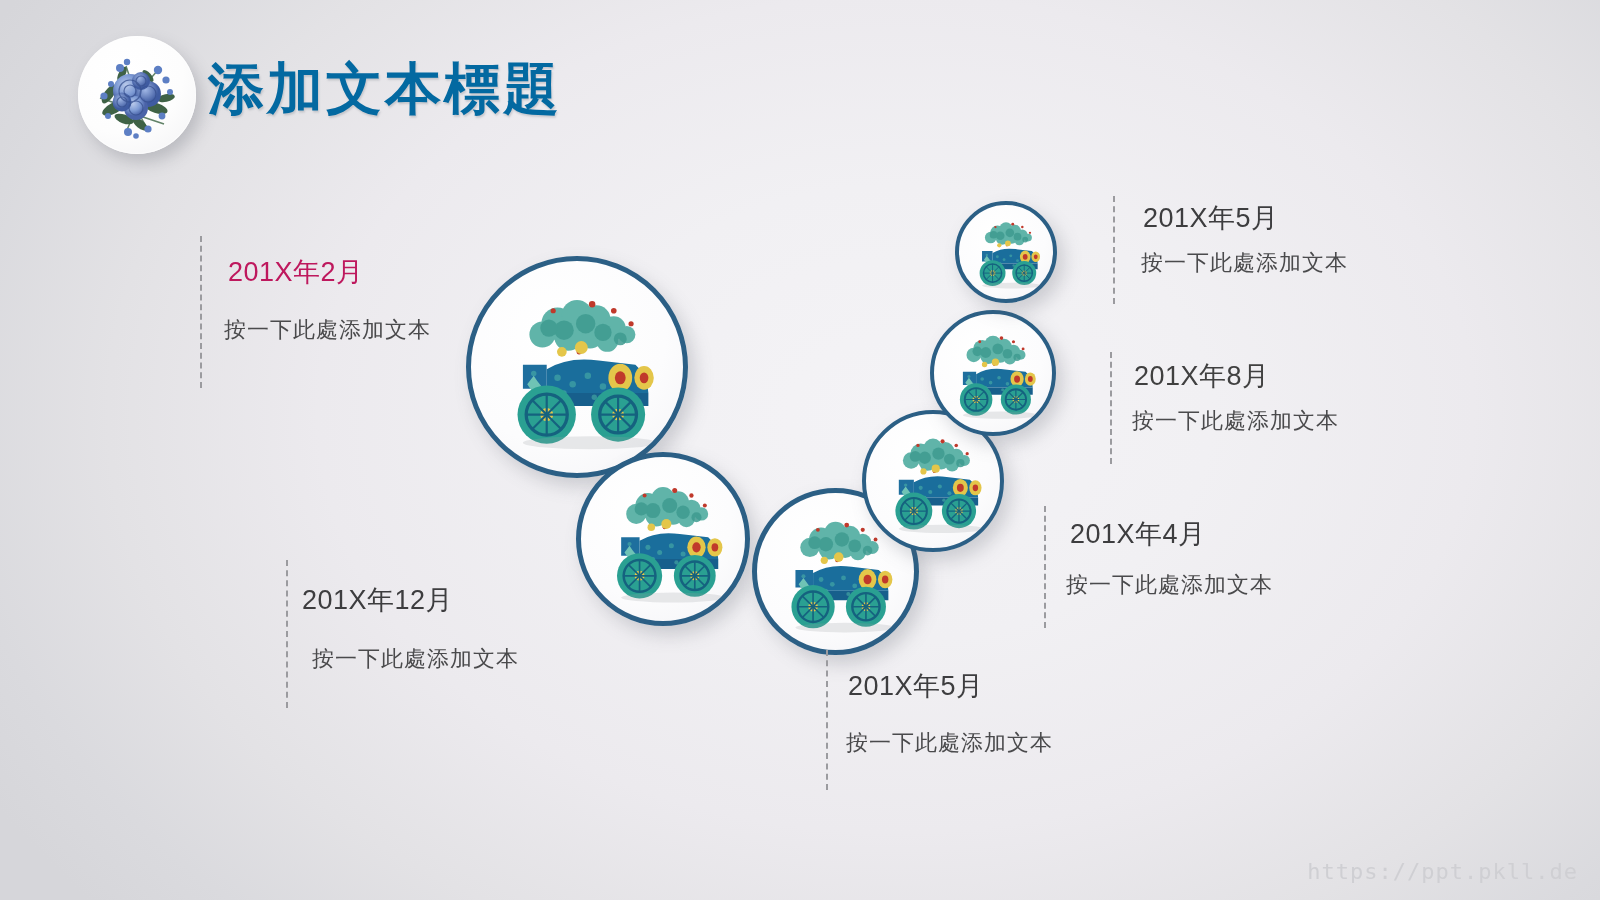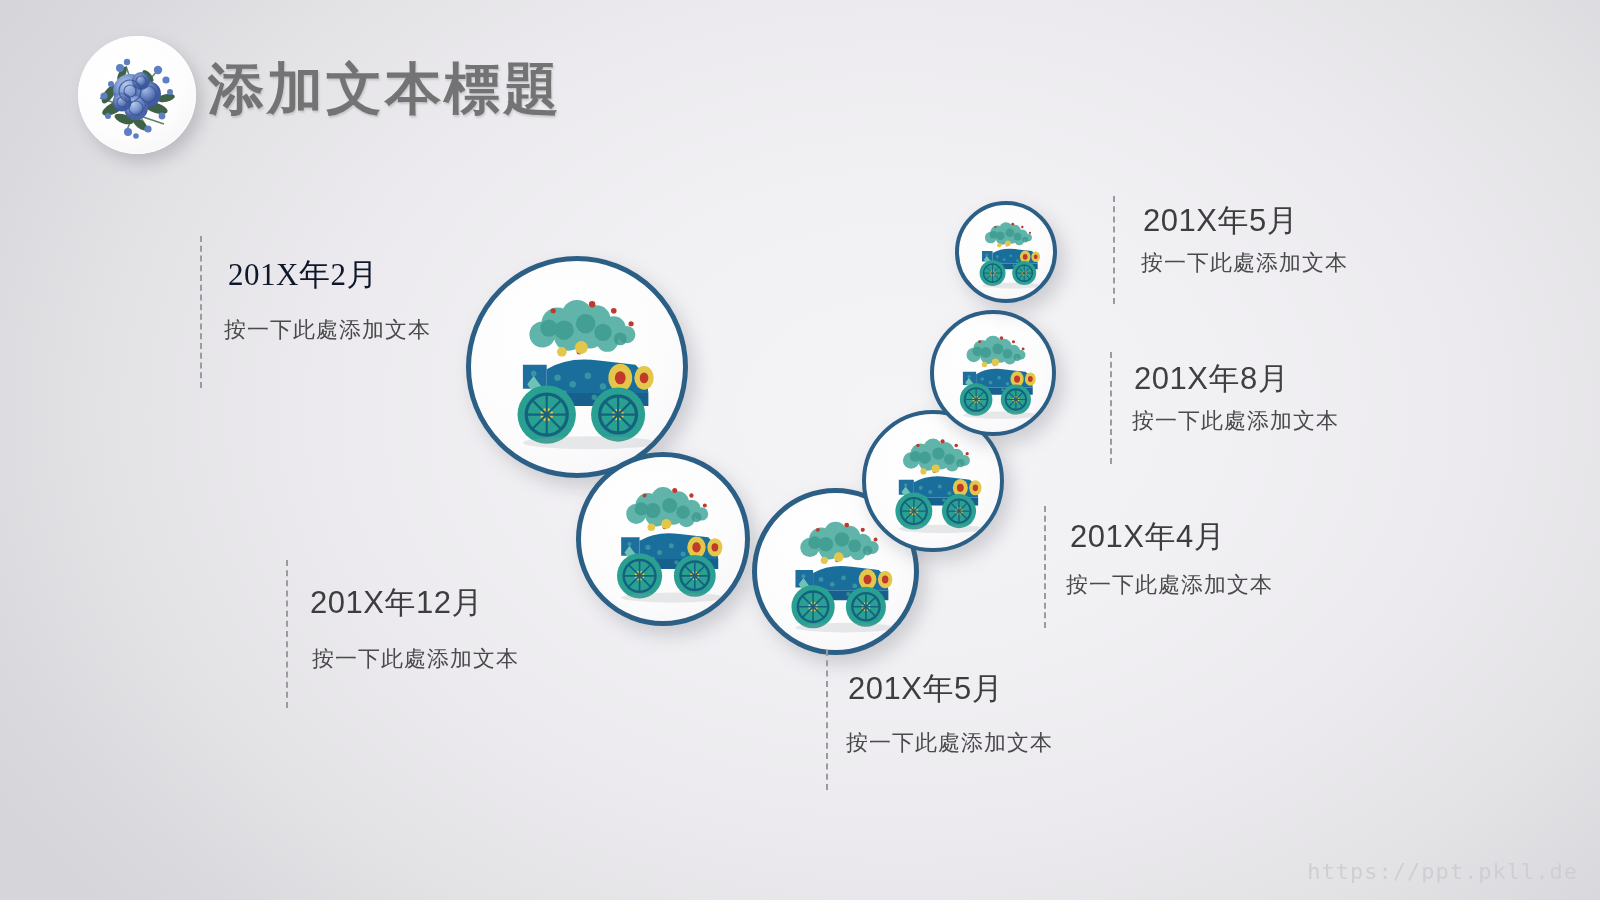--- a/index.html
+++ b/index.html
@@ -45,36 +45,36 @@
   }
   .node .art { position:absolute; left:0; top:0; width:100%; height:100%; }
 
   
   .label-block { position:absolute; }
   .label-block .rule {
     position:absolute; left:0; top:0; width:0;
     border-left:2px dashed #9b9b9f;
   }
   .label-block .lb-title {
-    font-size:31px; color:#3d3d3f; font-weight:normal; white-space:nowrap;
+    font-size:27px; color:#3d3d3f; font-weight:normal; white-space:nowrap;
     letter-spacing:.5px;
   }
   .label-block .lb-desc {
     font-size:22px; color:#4a4a4c; white-space:nowrap; letter-spacing:1px;
   }
 
   
   #label-feb        { left:200px; top:236px; height:152px; }
   #label-feb .rule  { height:152px; }
   #label-feb .lb-title { position:absolute; left:28px; top:18px; }
   #label-feb .lb-desc  { position:absolute; left:24px; top:79px; }
 
   #label-dec        { left:286px; top:560px; height:148px; }
   #label-dec .rule  { height:148px; }
-  #label-dec .lb-title { position:absolute; left:24px; top:22px; }
+  #label-dec .lb-title { position:absolute; left:16px; top:22px; }
   #label-dec .lb-desc  { position:absolute; left:26px; top:84px; }
 
   #label-may2       { left:826px; top:650px; height:140px; }
   #label-may2 .rule { height:140px; }
   #label-may2 .lb-title { position:absolute; left:22px; top:18px; }
   #label-may2 .lb-desc  { position:absolute; left:20px; top:78px; }
 
   #label-apr        { left:1044px; top:506px; height:122px; }
   #label-apr .rule  { height:122px; }
   #label-apr .lb-title { position:absolute; left:26px; top:10px; }
@@ -167,21 +167,21 @@
             <circle cx="70" cy="58" r="8"></circle>
               <circle cx="58" cy="72" r="7"></circle>
             <circle cx="44" cy="66" r="5"></circle>
               <circle cx="63" cy="45" r="5"></circle>
           </g>
         </g>
       </svg>
     </span>
   </div>
 
-  <div id="page-title" style="color: #737373;">添加文本標題</div>
+  <div id="page-title" style="color: #0369a1;">添加文本標題</div>
 </div>
 
 <div id="chain">
 
   <svg width="0" height="0" style="position:absolute" aria-hidden="true">
     <defs>
       <g id="floralCar">
 
         <g fill="#58b0a5" opacity=".95">
           <circle cx="66" cy="36" r="15"></circle>
@@ -291,21 +291,21 @@
   </div>
   <div class="node" id="node-6" style="left: 955px; top: 201px; width: 102px; height: 102px; border-width: 4px; border-color: rgb(43, 95, 133);">
     <svg class="art" viewBox="0 0 196 160" preserveAspectRatio="xMidYMid meet">
       <use href="#floralCar" x="14" y="4"></use>
     </svg>
   </div>
 </div>
 
 <div class="label-block" id="label-feb">
   <div class="rule" style="border-left-color: rgb(155, 155, 159);"></div>
-  <div class="lb-title" style="color: #0f172a; font-family: Liberation Serif, serif;">201X年2月</div>
+  <div class="lb-title" style="color: #be185d;">201X年2月</div>
   <div class="lb-desc" style="color: rgb(74, 74, 76);">按一下此處添加文本</div>
 </div>
 
 <div class="label-block" id="label-dec">
   <div class="rule" style="border-left-color: rgb(155, 155, 159);"></div>
   <div class="lb-title" style="color: rgb(61, 61, 63);">201X年12月</div>
   <div class="lb-desc" style="color: rgb(74, 74, 76);">按一下此處添加文本</div>
 </div>
 
 <div class="label-block" id="label-may2">

